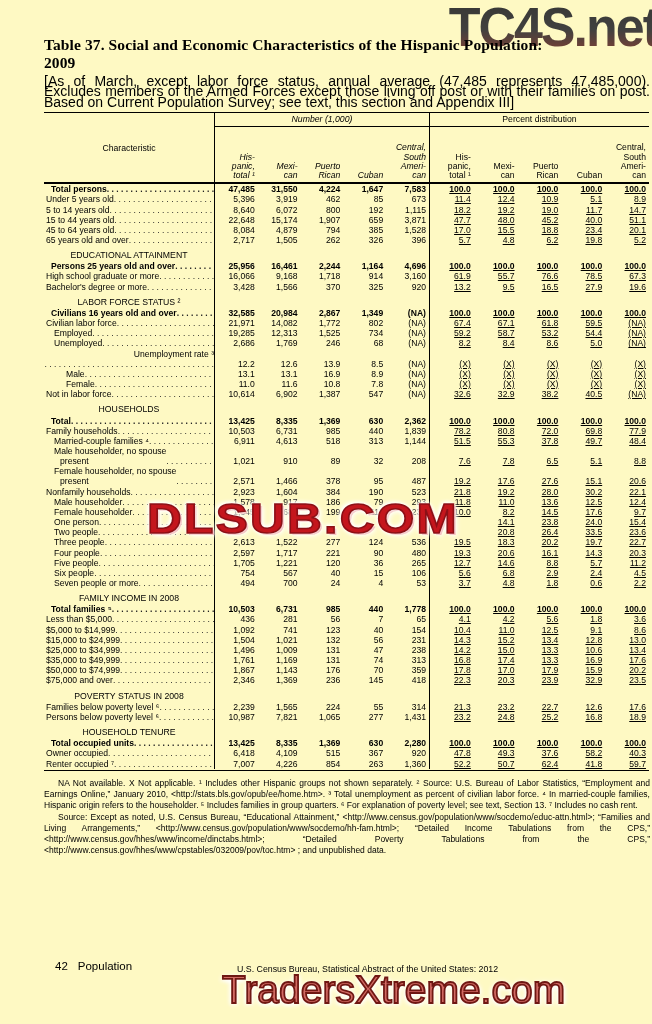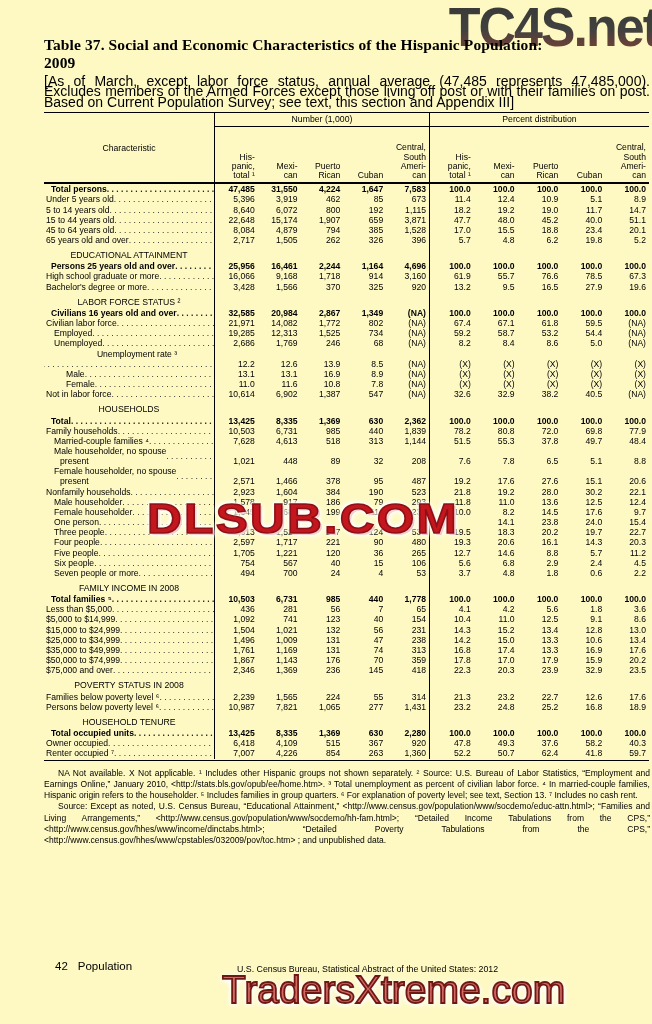--- a/index.html
+++ b/index.html
@@ -10,41 +10,41 @@
   
   .title{font-family:"Liberation Serif",serif;font-weight:bold;font-size:15.5px;line-height:18px;
          white-space:pre-line;letter-spacing:0.1px;}
   .headnote{margin-top:4px;font-size:14px;line-height:10.4px;text-align:justify;}
 
   
   .tbl{margin-top:5px;border-top:1.5px solid #000;border-bottom:1.5px solid #000;width:605px;}
   .thead{display:flex;border-bottom:2px solid #000;}
   .th-char{width:170px;display:flex;align-items:center;justify-content:center;font-size:8.7px;}
   .th-group{box-sizing:border-box;border-left:1px solid #000;}
-  .th-group.g1w{width:215px;} .th-group.g2w{width:220px;}
+  .th-group.g1w{width:215px;font-style:italic;} .th-group.g2w{width:220px;}
   .gt{height:13px;line-height:13px;text-align:center;font-size:8.7px;border-bottom:1px solid #000;}
   .heads{display:flex;height:55px;}
   .hd{box-sizing:border-box;display:flex;align-items:flex-end;justify-content:flex-end;
       text-align:right;white-space:pre-line;font-size:8.6px;line-height:9.2px;padding:0 3px 2px 0;}
 
   
   .tbody{padding-bottom:1px;}
   .r{display:flex;align-items:flex-end;font-size:8.6px;line-height:10.15px;}
   .r.b{font-weight:bold;}
   .r.gap{margin-top:4px;}
-  .lc{width:170px;box-sizing:border-box;display:flex;align-items:center;overflow:hidden;}
+  .lc{width:170px;box-sizing:border-box;display:flex;align-items:flex-end;overflow:hidden;}
   .ind0{padding-left:2px;}.ind1{padding-left:7px;}.ind2{padding-left:10px;}
   .ind3{padding-left:16px;flex-direction:column;}.ind4{padding-left:22px;}
   .lbl{white-space:pre-line;}
   .w .lbl{padding-left:6px;text-indent:-6px;}
   .dots{flex:1;overflow:hidden;white-space:nowrap;color:#222;}
   .dots::after{content:" . . . . . . . . . . . . . . . . . . . . . . . . . . . . . . . . . . . . . . . . . . . . . . . .";}
   .g{box-sizing:border-box;border-left:1px solid #000;align-self:stretch;display:flex;
      align-items:flex-end;justify-content:flex-start;}
-  .g1{width:215px;} .g2{width:220px;}
+  .g1{width:215px;} .g2{width:220px;text-decoration:underline;}
   .vc{box-sizing:border-box;text-align:right;padding-right:3px;}
   .nc{width:43px;} .pc{width:44px;}
   .hc{width:170px;text-align:center;font-size:8.7px;padding-top:5px;padding-bottom:1px;}
 
   
   .notes{margin-top:7px;font-size:8.5px;line-height:11.3px;text-align:justify;}
   .notes p{margin:0;text-indent:14px;}
 
   
   .pgnum{position:absolute;left:55px;top:960px;font-size:11.5px;}
@@ -510,21 +510,21 @@
               <div class="vc pc">69.8</div>
               <div class="vc pc">77.9</div>
             </div>
           </div>
           <div class="r">
             <div class="lc ind2">
               <span class="lbl">Married-couple families ⁴</span>
               <span class="dots"></span>
             </div>
             <div class="g g1">
-              <div class="vc nc">7,628</div>
+              <div class="vc nc">6,911</div>
               <div class="vc nc">4,613</div>
               <div class="vc nc">518</div>
               <div class="vc nc">313</div>
               <div class="vc nc">1,144</div>
             </div>
             <div class="g g2">
               <div class="vc pc">51.5</div>
               <div class="vc pc">55.3</div>
               <div class="vc pc">37.8</div>
               <div class="vc pc">49.7</div>
@@ -532,21 +532,21 @@
             </div>
           </div>
           <div class="r">
             <div class="lc ind2 w">
               <span class="lbl">Male householder, no spouse
 present</span>
               <span class="dots"></span>
             </div>
             <div class="g g1">
               <div class="vc nc">1,021</div>
-              <div class="vc nc">448</div>
+              <div class="vc nc">910</div>
               <div class="vc nc">89</div>
               <div class="vc nc">32</div>
               <div class="vc nc">208</div>
             </div>
             <div class="g g2">
               <div class="vc pc">7.6</div>
               <div class="vc pc">7.8</div>
               <div class="vc pc">6.5</div>
               <div class="vc pc">5.1</div>
               <div class="vc pc">8.8</div>
@@ -648,20 +648,40 @@
             <div class="g g2">
               <div class="vc pc"></div>
               <div class="vc pc">14.1</div>
               <div class="vc pc">23.8</div>
               <div class="vc pc">24.0</div>
               <div class="vc pc">15.4</div>
             </div>
           </div>
           <div class="r">
             <div class="lc ind2">
+              <span class="lbl">Two people</span>
+              <span class="dots"></span>
+            </div>
+            <div class="g g1">
+              <div class="vc nc"></div>
+              <div class="vc nc"></div>
+              <div class="vc nc"></div>
+              <div class="vc nc"></div>
+              <div class="vc nc"></div>
+            </div>
+            <div class="g g2">
+              <div class="vc pc"></div>
+              <div class="vc pc">20.8</div>
+              <div class="vc pc">26.4</div>
+              <div class="vc pc">33.5</div>
+              <div class="vc pc">23.6</div>
+            </div>
+          </div>
+          <div class="r">
+            <div class="lc ind2">
               <span class="lbl">Three people</span>
               <span class="dots"></span>
             </div>
             <div class="g g1">
               <div class="vc nc">2,613</div>
               <div class="vc nc">1,522</div>
               <div class="vc nc">277</div>
               <div class="vc nc">124</div>
               <div class="vc nc">536</div>
             </div>

